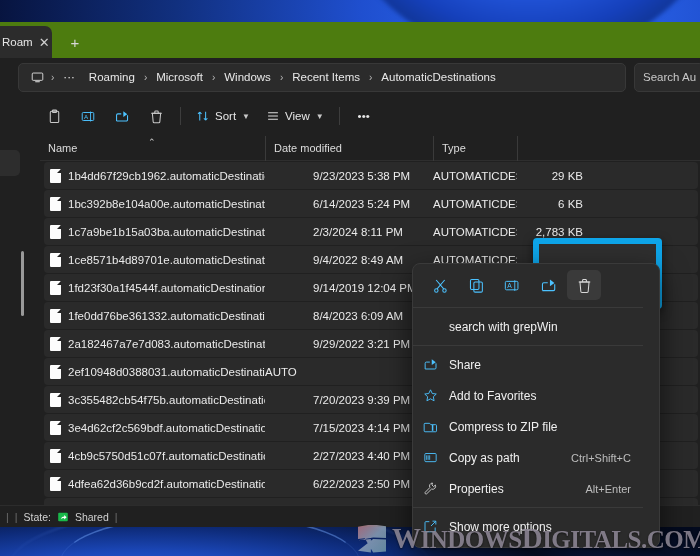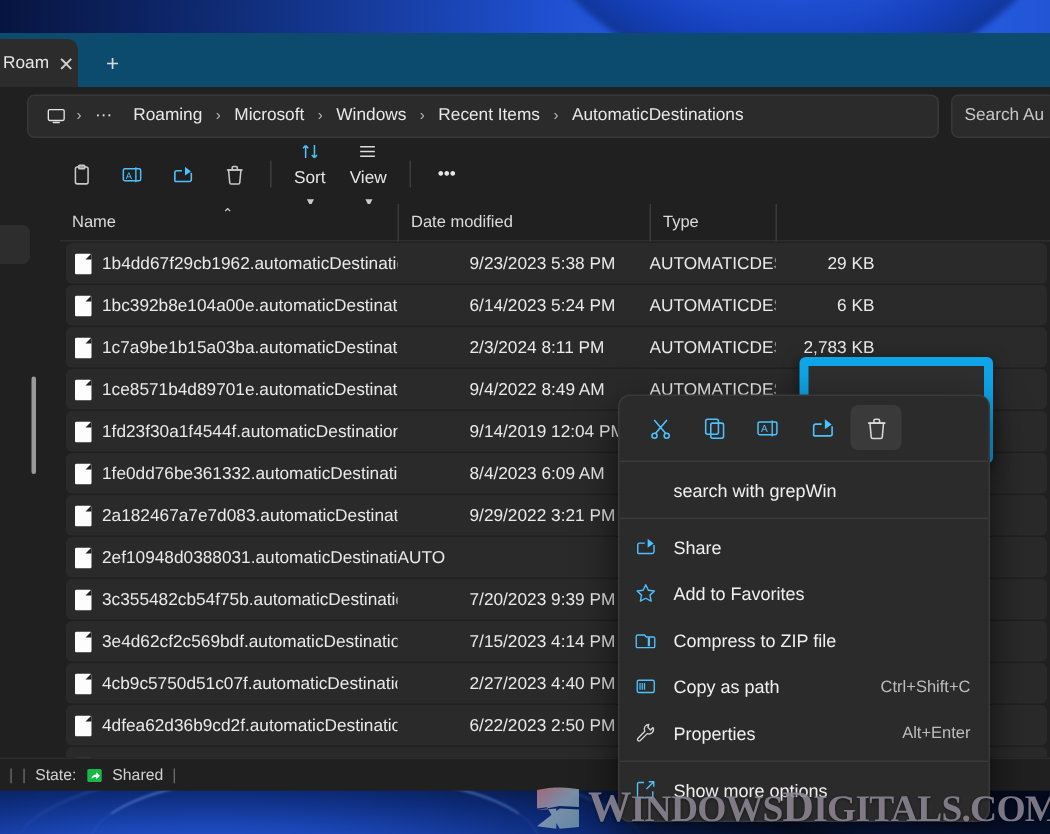--- a/index.html
+++ b/index.html
@@ -48,21 +48,21 @@
 
   
   .window {
     position: absolute; left: 0; top: 22px; width: 700px; height: 505px;
     background: #202020;
     overflow: hidden;
   }
 
   
   .tabstrip {
-    position: relative; height: 36px; background: #0c4a6e;
+    position: relative; height: 36px; background: #4d7c0f;
     display: flex; align-items: flex-end;
   }
   .tab {
     height: 32px; width: 70px; margin-left: -18px;
     background: #2c2c2c; border-radius: 7px 7px 0 0;
     display: flex; align-items: center; gap: 6px;
     padding: 0 6px 0 20px;
     font-size: 11.5px; color: #e6e6e6;
   }
   .tab-title { white-space: nowrap; }
@@ -100,21 +100,21 @@
   }
 
   
   .toolbar {
     height: 40px; display: flex; align-items: center; gap: 2px;
     padding: 0 8px 0 38px; background: #202020;
   }
   .tb-btn {
     height: 30px; min-width: 32px; border-radius: 4px;
     display: flex; align-items: center; justify-content: center; gap: 5px;
-    padding: 0 7px; color: #e6e6e6; font-size: 11.5px; flex-direction: column;
+    padding: 0 7px; color: #e6e6e6; font-size: 11.5px;
   }
   .tb-sep { width: 1px; height: 18px; background: #3d3d3d; margin: 0 6px; }
   .chev { font-size: 8px; color: #c9c9c9; margin-left: 1px; }
 
   
   .content { position: relative; height: 371px; background: #202020; display: flex; }
   .navpane { width: 40px; position: relative; background: #202020; }
   .nav-chip {
     position: absolute; left: -8px; top: 14px; width: 28px; height: 26px;
     background: #2d2d2d; border-radius: 5px;
@@ -172,21 +172,21 @@
     font-size: 10.5px; color: #d2d2d2;
   }
   .st-pipe { color: #6e6e6e; }
   .share-glyph { color: #2ecf5b; font-size: 11px; }
 
   
   .ctxmenu {
     position: absolute; left: 412px; top: 263px; width: 248px;
     background: #2b2b2b; border: 1px solid #3a3a3a; border-radius: 8px;
     box-shadow: 0 10px 28px rgba(0,0,0,.62);
-    padding: 4px 0 5px 0; overflow: hidden;
+    padding: 4px 16px 5px 0; overflow: hidden;
   }
   .ctx-iconrow {
     display: flex; align-items: center; gap: 2px; padding: 2px 6px 4px 10px;
   }
   .ctx-icobtn {
     width: 34px; height: 30px; border-radius: 5px;
     display: flex; align-items: center; justify-content: center;
   }
   .ctx-icobtn.active { background: #3a3a3a; }
   .ctx-div { height: 1px; background: #3a3a3a; margin: 3px 0; }

